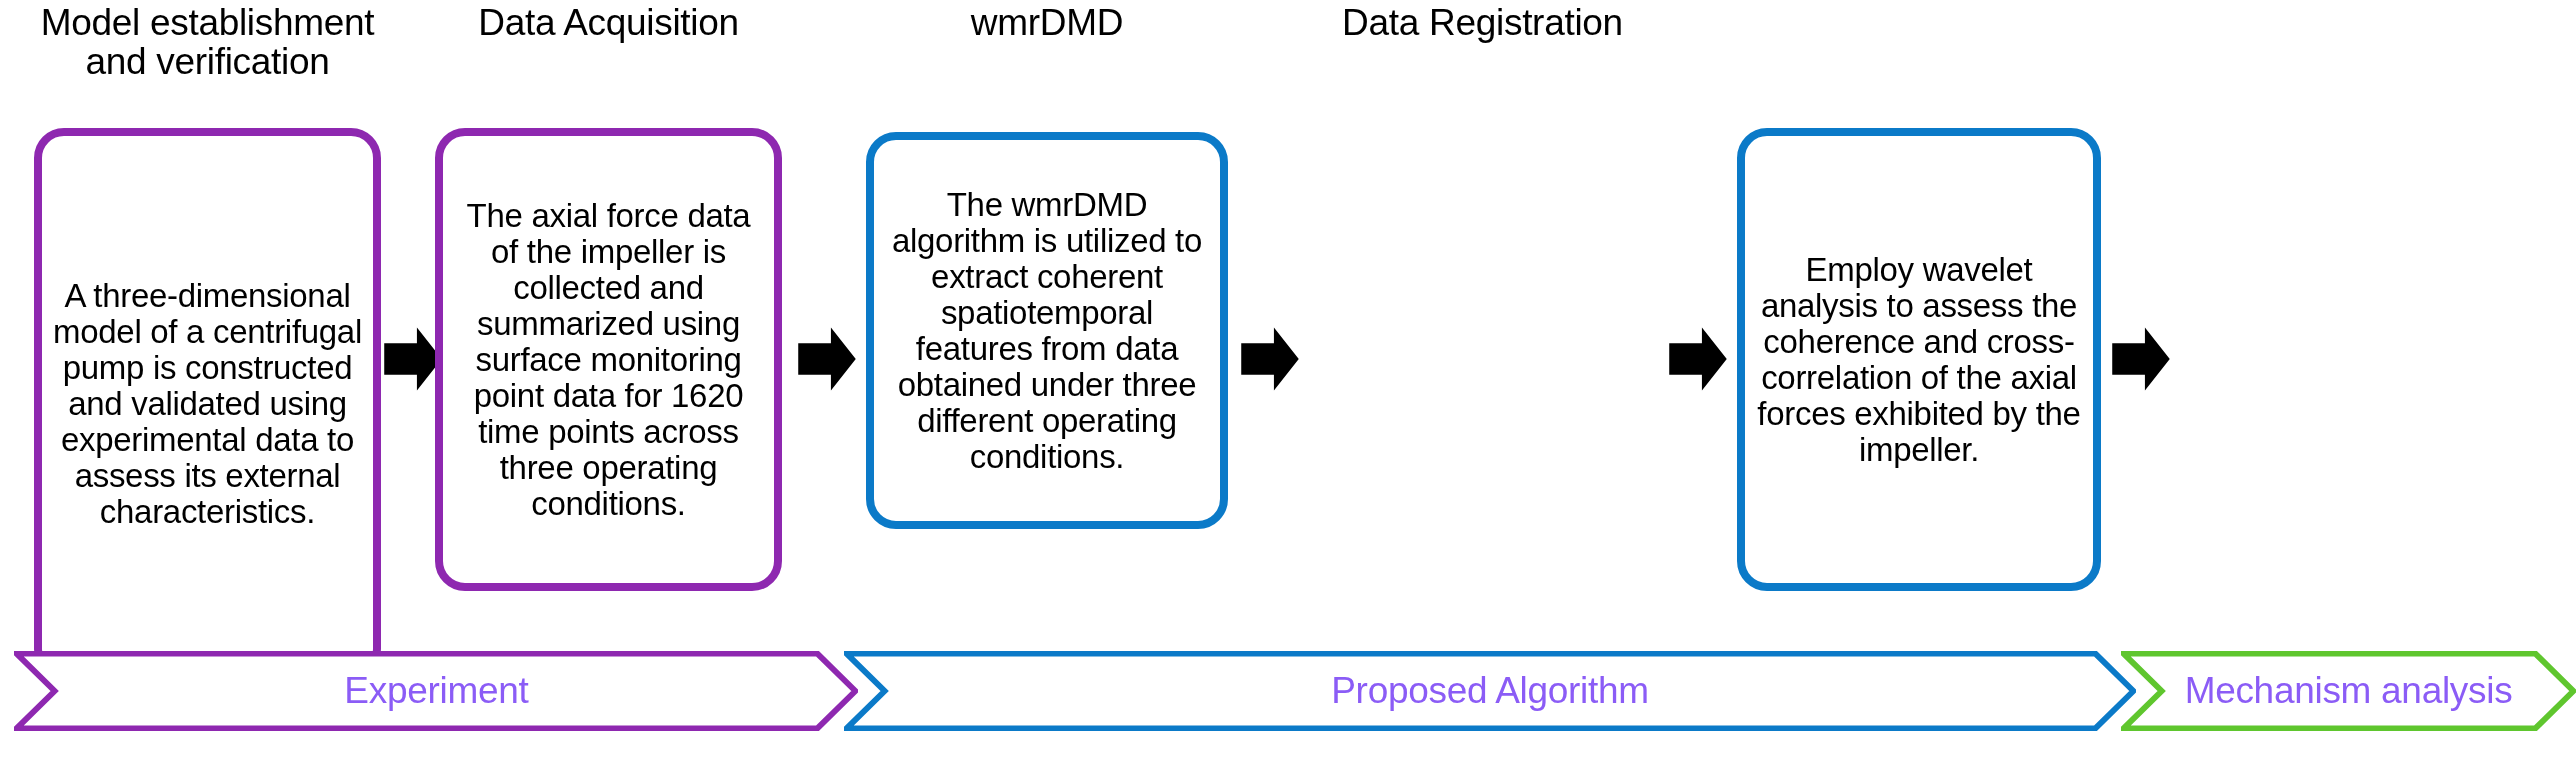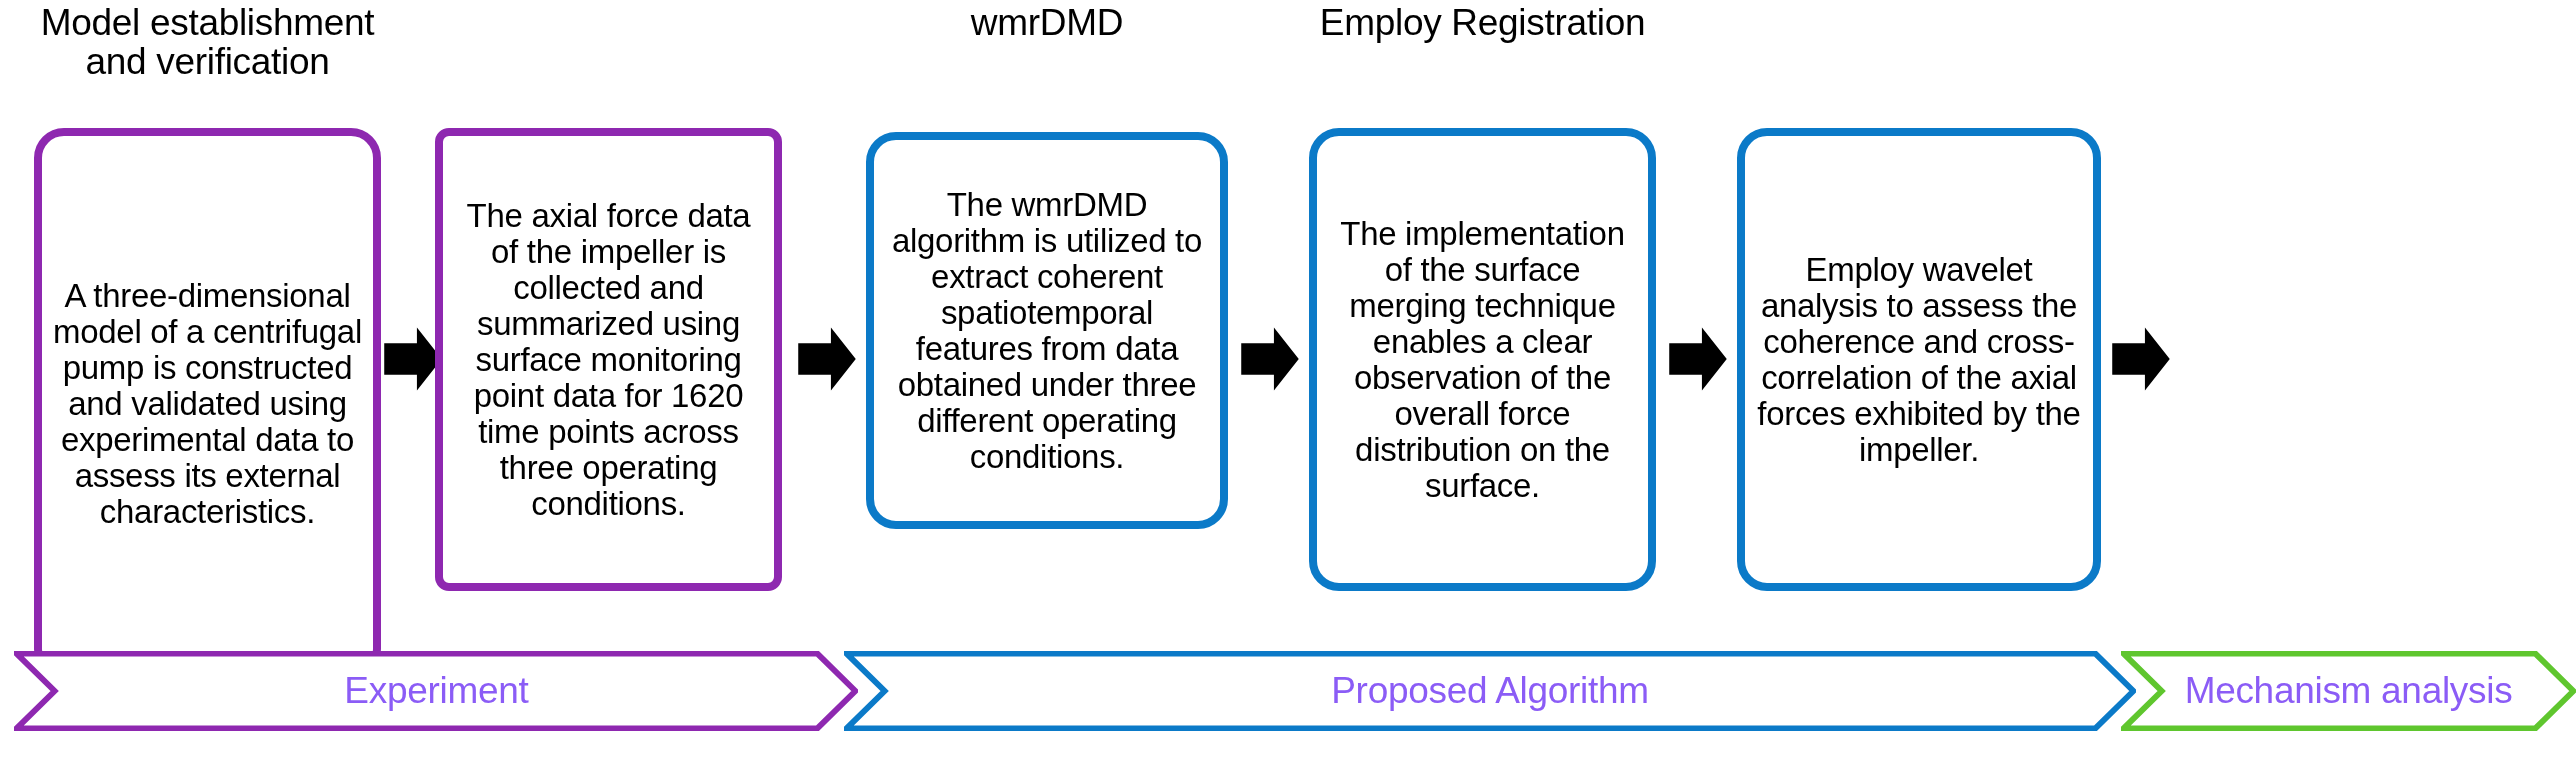--- a/index.html
+++ b/index.html
@@ -130,21 +130,22 @@
       </div>
     </div>
 
     <div class="flow-arrow" style="left:384px; top:325px;">
       <svg viewBox="0 0 88 104" xmlns="http://www.w3.org/2000/svg" aria-hidden="true">
         <path d="M0,28 L50,28 L50,4 L88,52 L50,100 L50,76 L0,76 Z" fill="#000000"></path>
       </svg>
     </div>
 
     <div class="stage-col" style="left:435px; width:347px;">
-      <div class="stage-box purple" style="top:128px; height:463px;border-radius:14px;">
+      <div class="stage-title">Data Acquisition</div>
+      <div class="stage-box purple" style="top:128px; height:463px;">
         <div class="stage-text">The axial force data of the impeller is collected and summarized using surface monitoring point data for 1620 time points across three operating conditions.</div>
       </div>
     </div>
 
     <div class="flow-arrow" style="left:798px; top:325px;">
       <svg viewBox="0 0 88 104" xmlns="http://www.w3.org/2000/svg" aria-hidden="true">
         <path d="M0,28 L50,28 L50,4 L88,52 L50,100 L50,76 L0,76 Z" fill="#000000"></path>
       </svg>
     </div>
 
@@ -155,24 +156,21 @@
       </div>
     </div>
 
     <div class="flow-arrow" style="left:1241px; top:325px;">
       <svg viewBox="0 0 88 104" xmlns="http://www.w3.org/2000/svg" aria-hidden="true">
         <path d="M0,28 L50,28 L50,4 L88,52 L50,100 L50,76 L0,76 Z" fill="#000000"></path>
       </svg>
     </div>
 
     <div class="stage-col" style="left:1309px; width:347px;">
-      <div class="stage-title">Employ Registration</div>
-      <div class="stage-box blue" style="top:128px; height:463px;">
-        <div class="stage-text">The implementation of the surface merging technique enables a clear observation of the overall force distribution on the surface.</div>
-      </div>
+      <div class="stage-title">Data Registration</div>
     </div>
 
     <div class="flow-arrow" style="left:1669px; top:325px;">
       <svg viewBox="0 0 88 104" xmlns="http://www.w3.org/2000/svg" aria-hidden="true">
         <path d="M0,28 L50,28 L50,4 L88,52 L50,100 L50,76 L0,76 Z" fill="#000000"></path>
       </svg>
     </div>
 
     <div class="stage-col" style="left:1737px; width:364px;">
       <div class="stage-box blue" style="top:128px; height:463px;">

